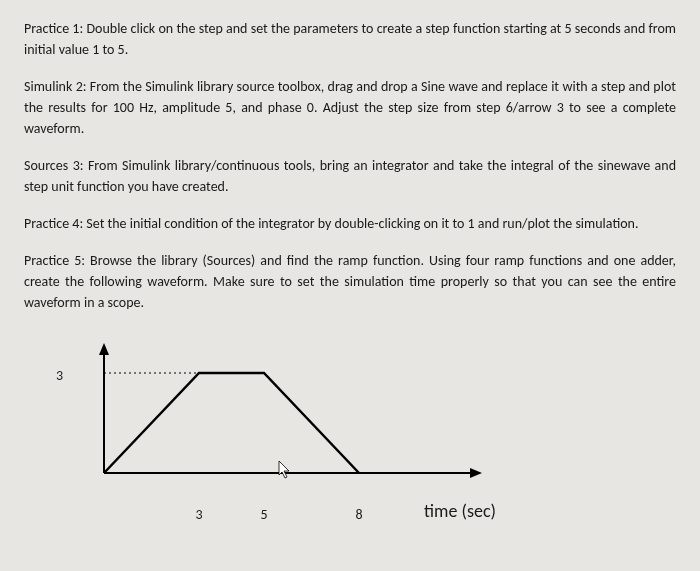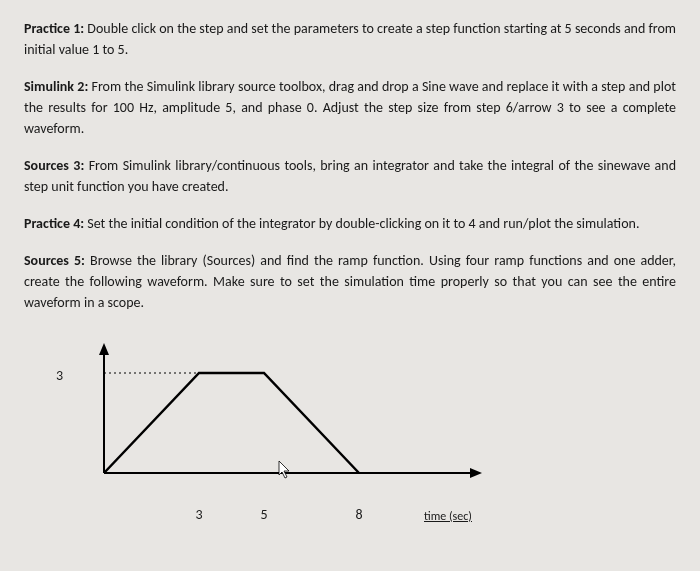--- a/index.html
+++ b/index.html
@@ -16,21 +16,21 @@
       line-height: 1.5;
       color: #1a1a1a;
       padding: 18px 24px;
       position: relative;
     }
     .practice {
       margin-bottom: 16px;
       text-align: justify;
     }
     .practice-label {
-      font-weight: bold;
+      font-weight: normal;
     }
     .chart-container {
       margin-top: 30px;
       margin-left: 50px;
       position: relative;
       width: 500px;
       height: 160px;
     }
     .chart-svg {
       position: absolute;
@@ -44,45 +44,44 @@
     }
     .x-tick-label {
       position: absolute;
       bottom: -22px;
       font-size: 14px;
       transform: translateX(-50%);
     }
     .x-axis-label {
       position: absolute;
       bottom: -22px;
-      font-size: 12px;
-      text-decoration: underline;
+      font-size: 18px;
     }
   </style>
 </head>
 <body>
 
 <div class="practice">
   <span class="practice-label">Practice 1:</span><span> Double click on the step and set the parameters to create a step function starting at 5 seconds and from initial value 1 to 5.</span>
 </div>
 
 <div class="practice">
   <span class="practice-label">Simulink 2:</span><span> From the Simulink library source toolbox, drag and drop a Sine wave and replace it with a step and plot the results for 100 Hz, amplitude 5, and phase 0. Adjust the step size from step 6/arrow 3 to see a complete waveform.</span>
 </div>
 
 <div class="practice">
   <span class="practice-label">Sources 3:</span><span> From Simulink library/continuous tools, bring an integrator and take the integral of the sinewave and step unit function you have created.</span>
 </div>
 
 <div class="practice">
-  <span class="practice-label">Practice 4:</span><span> Set the initial condition of the integrator by double-clicking on it to 4 and run/plot the simulation.</span>
+  <span class="practice-label">Practice 4:</span><span> Set the initial condition of the integrator by double-clicking on it to 1 and run/plot the simulation.</span>
 </div>
 
 <div class="practice">
-  <span class="practice-label">Sources 5:</span><span> Browse the library (Sources) and find the ramp function. Using four ramp functions and one adder, create the following waveform. Make sure to set the simulation time properly so that you can see the entire waveform in a scope.</span>
+  <span class="practice-label">Practice 5:</span><span> Browse the library (Sources) and find the ramp function. Using four ramp functions and one adder, create the following waveform. Make sure to set the simulation time properly so that you can see the entire waveform in a scope.</span>
 </div>
 
 <div class="chart-container">
   <svg class="chart-svg" width="500" height="160">
 
     <line x1="30" y1="130" x2="30" y2="5" stroke="#000" stroke-width="2"></line>
     <polygon points="30,0 25,12 35,12" fill="#000"></polygon>
 
     <line x1="30" y1="130" x2="400" y2="130" stroke="#000" stroke-width="2"></line>
     <polygon points="408,130 396,125 396,135" fill="#000"></polygon>

